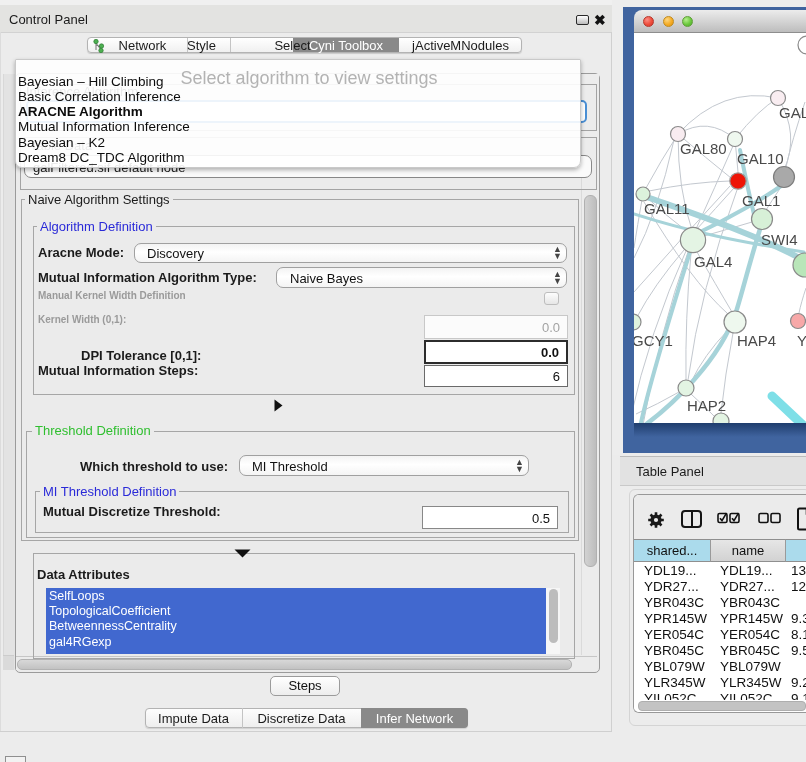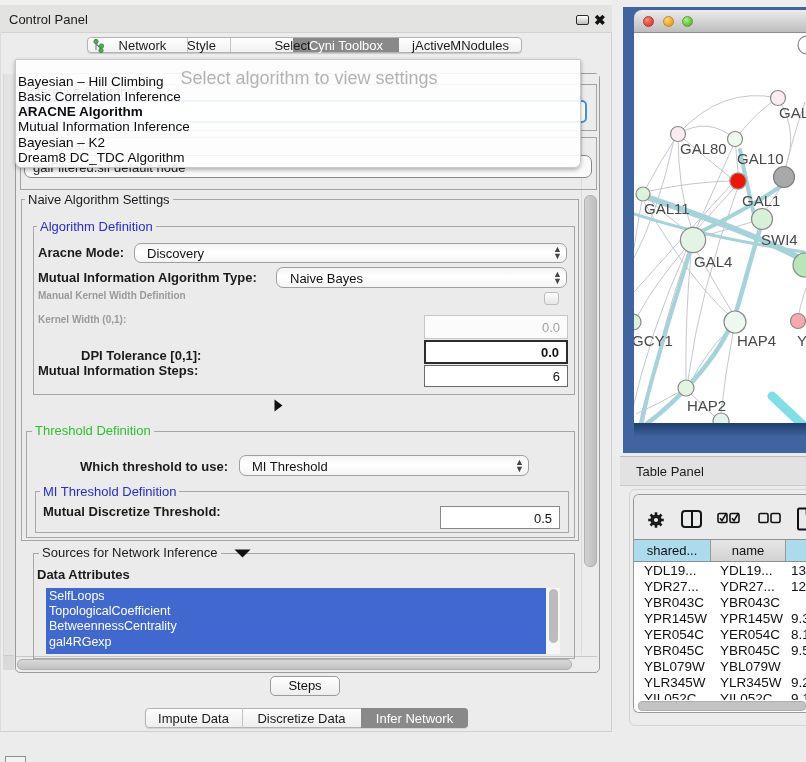--- a/index.html
+++ b/index.html
@@ -107,26 +107,25 @@
   <div class="gtitle" style="left:32px;top:423px;font-size:13px;color:#2fbf2f;">Threshold Definition</div>
   <div class="abs lbl b" style="left:80px;top:459px;">Which threshold to use:</div>
   <div class="combo" style="left:239px;top:455px;width:288px;height:19px;">
       <span class="tx" style="left:12px;">MI Threshold</span>
       <span class="ar">▲<br>▼</span>
     </div>
 
   <div class="gbox" style="left:35px;top:491px;width:532px;height:40px;"></div>
   <div class="gtitle" style="left:40px;top:484px;font-size:13px;color:#2a2ad8;">MI Threshold Definition</div>
   <div class="abs lbl b" style="left:43px;top:504px;">Mutual Discretize Threshold:</div>
-  <div class="tfield" style="left:440px;top:506px;width:120px;height:23px;border:1px solid #888;box-sizing:border-box;">
+  <div class="tfield" style="left:422px;top:506px;width:136px;height:23px;border:1px solid #888;box-sizing:border-box;">
       <span class="tx">0.5</span>
     </div>
 
   <div class="gbox" style="left:33px;top:553px;width:540px;height:104px;"></div>
-  <div class="gtitle lbl" style="left:39px;top:545px;">Sources for Network Inference</div>
   <svg class="abs" style="left:234px;top:549px;" width="17" height="9">
       <path d="M0.5 0.5 L16.5 0.5 L8.5 8.5 Z" fill="#111"></path>
     </svg>
   <div class="abs lbl b" style="left:37px;top:567px;">Data Attributes</div>
   <div class="abs" style="left:46px;top:588px;width:500px;height:66px;background:#4168cf;"></div>
   <div class="abs" style="left:49px;top:589px;font-size:12.5px;color:#fff;line-height:15.2px;">SelfLoops<br>TopologicalCoefficient<br>BetweennessCentrality<br>gal4RGexp</div>
   <div class="abs" style="left:546px;top:588px;width:14px;height:66px;background:#f6f6f6;"></div>
   <div class="abs" style="left:549px;top:589px;width:9px;height:54px;border-radius:5px;background:#bcbcbc;"></div>
 
   <div class="abs" style="left:270px;top:676px;width:68px;height:18px;border:1px solid #9b9b9b;border-radius:5px;background:linear-gradient(#ffffff,#ededed);text-align:center;font-size:13px;color:#111;line-height:17px;">Steps</div>

